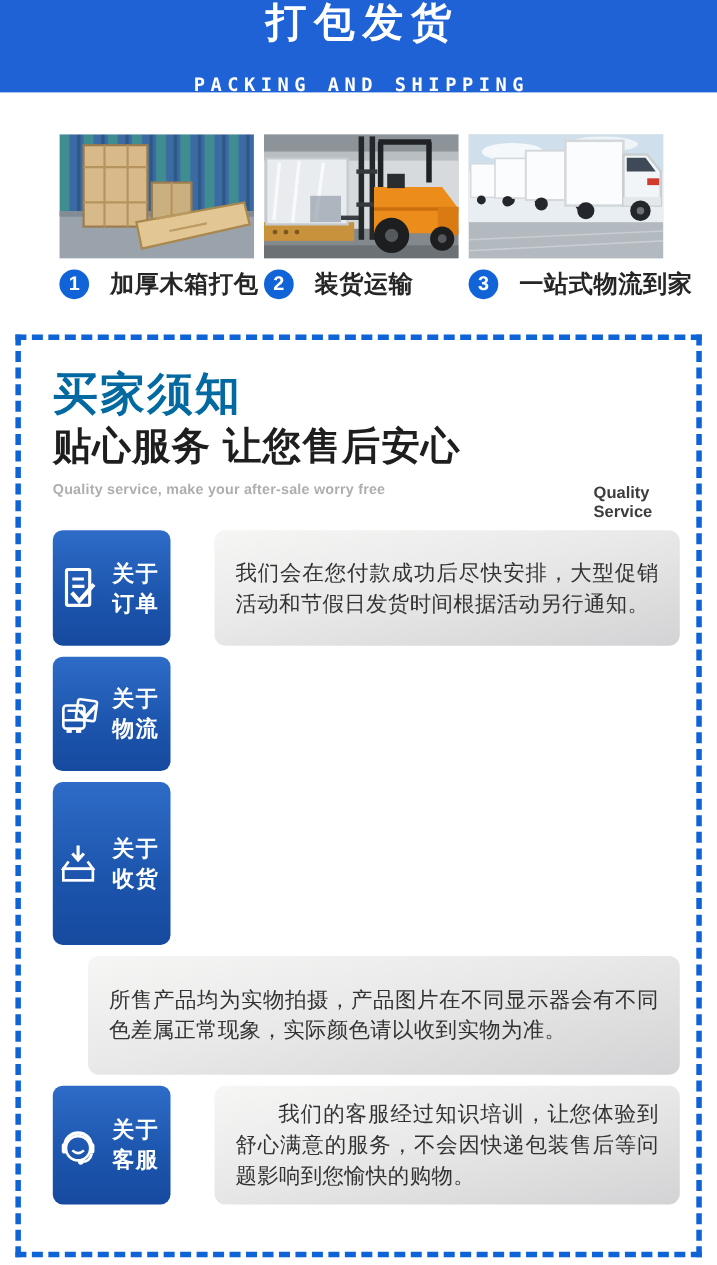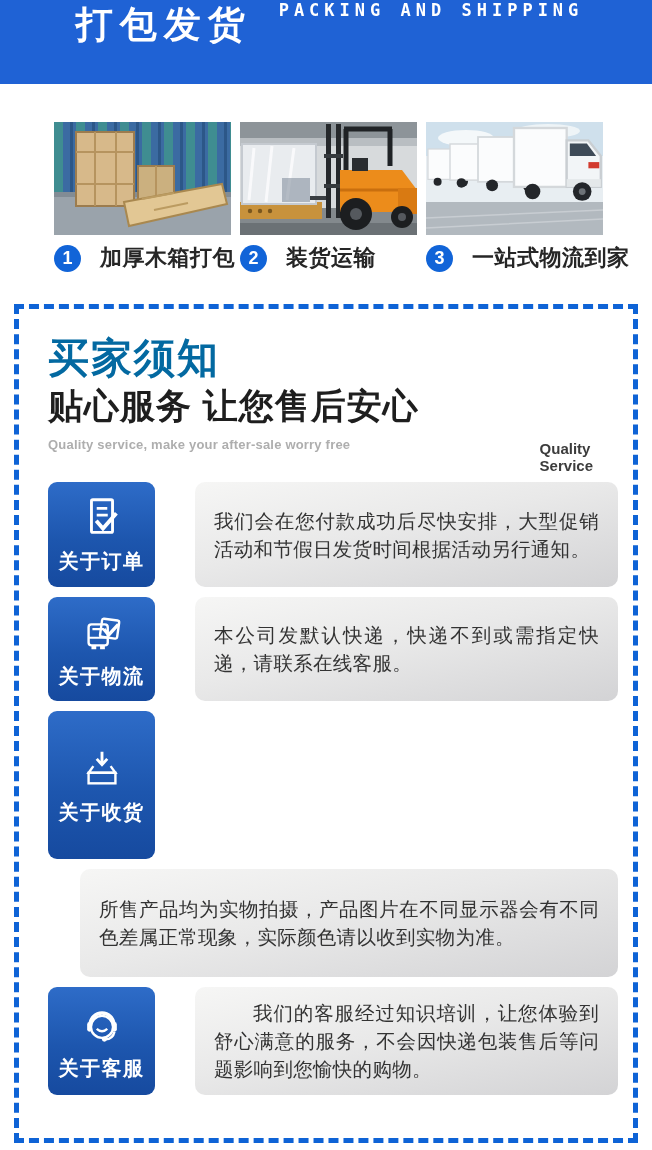--- a/index.html
+++ b/index.html
@@ -2,21 +2,21 @@
 <html><head>
 <meta charset="utf-8">
 <style>
   * { margin:0; padding:0; box-sizing:border-box; }
   html,body { background:#fff; }
   body { width:652px; height:1150px; font-family:"Liberation Sans","DejaVu Sans",sans-serif; overflow:hidden; }
   .page { position:relative; width:652px; height:1150px; background:#fff; }
 
   
   .banner { height:84px; background:#1f62d5; color:#fff; text-align:center;
-            display:flex; flex-direction:row; justify-content:center; gap:22px; }
+            display:flex; flex-direction:column; justify-content:center; gap:22px; }
   .banner-title { font-size:37px; font-weight:bold; letter-spacing:7px; text-indent:7px; }
   .banner-sub   { font-size:17px; font-weight:bold; letter-spacing:5px; text-indent:5px;
                   font-family:"DejaVu Sans Mono",monospace; }
 
   
   .steps { display:flex; gap:9px; padding-left:54px; margin-top:38px; }
   .step  { width:177px; }
   .step-photo { width:177px; height:113px; overflow:hidden; background:#ccd4da; }
   .step-photo svg { display:block; }
   .step-cap { margin-top:8px; display:flex; align-items:center; gap:7px; }
@@ -36,21 +36,21 @@
 
   .n-items { margin-top:30px; }
   .n-item  { display:flex; gap:8px; margin:0 0 10px 0; min-height:104px; }
   .n-item:nth-child(1){ min-height:105px; }
   .n-item:nth-child(3){ min-height:148px; }
   .n-item:nth-child(4){ min-height:108px; }
   .n-item:nth-child(5){ min-height:107px; }
 
   .n-icon-box { flex:0 0 107px; border-radius:9px;
                 background:linear-gradient(180deg,#2e6cc8 0%,#1d56ae 55%,#164a9f 100%);
-                display:flex; flex-direction:column; align-items:center; justify-content:center;
+                display:flex; flex-direction:row; align-items:center; justify-content:center;
                 gap:8px; color:#fff; }
   .n-icon-box svg { display:block; }
   .n-label { font-size:20px; font-weight:bold; letter-spacing:1.5px; }
 
   .n-text { flex:1; border-radius:10px;
             background:linear-gradient(168deg,#f6f6f5 0%,#e9e9e9 45%,#d3d3d5 100%);
             display:flex; align-items:center; padding:12px 19px;margin-left:32px; }
   .n-text p { font-size:19.5px; line-height:28px; color:#333; text-align:justify; letter-spacing:0.3px; }
   .n-text p.indent { text-indent:2em; }
 </style>
@@ -202,23 +202,20 @@
               <rect x="10" y="16" width="20" height="22" rx="3" stroke-width="2.5"></rect>
               <path d="M14 21 h12 M10 30 h20" stroke-width="2.2"></path>
               <rect x="13" y="38" width="5" height="4" fill="#fff" stroke="none"></rect>
               <rect x="22" y="38" width="5" height="4" fill="#fff" stroke="none"></rect>
               <rect x="23" y="11" width="18" height="19" rx="2" transform="rotate(8 32 20)" stroke-width="2.5"></rect>
               <path d="M26 21 l5 6 L41 16" stroke-width="3.5"></path>
             </svg>
           </span>
           <div class="n-label">关于物流</div>
         </div>
-        <div class="n-text">
-          <p>本公司发默认快递，快递不到或需指定快递，请联系在线客服。</p>
-        </div>
       </div>
 
       <div class="n-item">
         <div class="n-icon-box">
           <span>
             <svg width="46" height="46" viewBox="0 0 48 48" fill="none" stroke="#fff">
               <path d="M24 7 v13 M18.5 14.5 L24 20.5 L29.5 14.5" stroke-width="3"></path>
               <path d="M15 22 L10 29 H38 L33 22" stroke-width="2.5"></path>
               <rect x="10" y="29" width="28" height="11" stroke-width="2.5"></rect>
             </svg>

